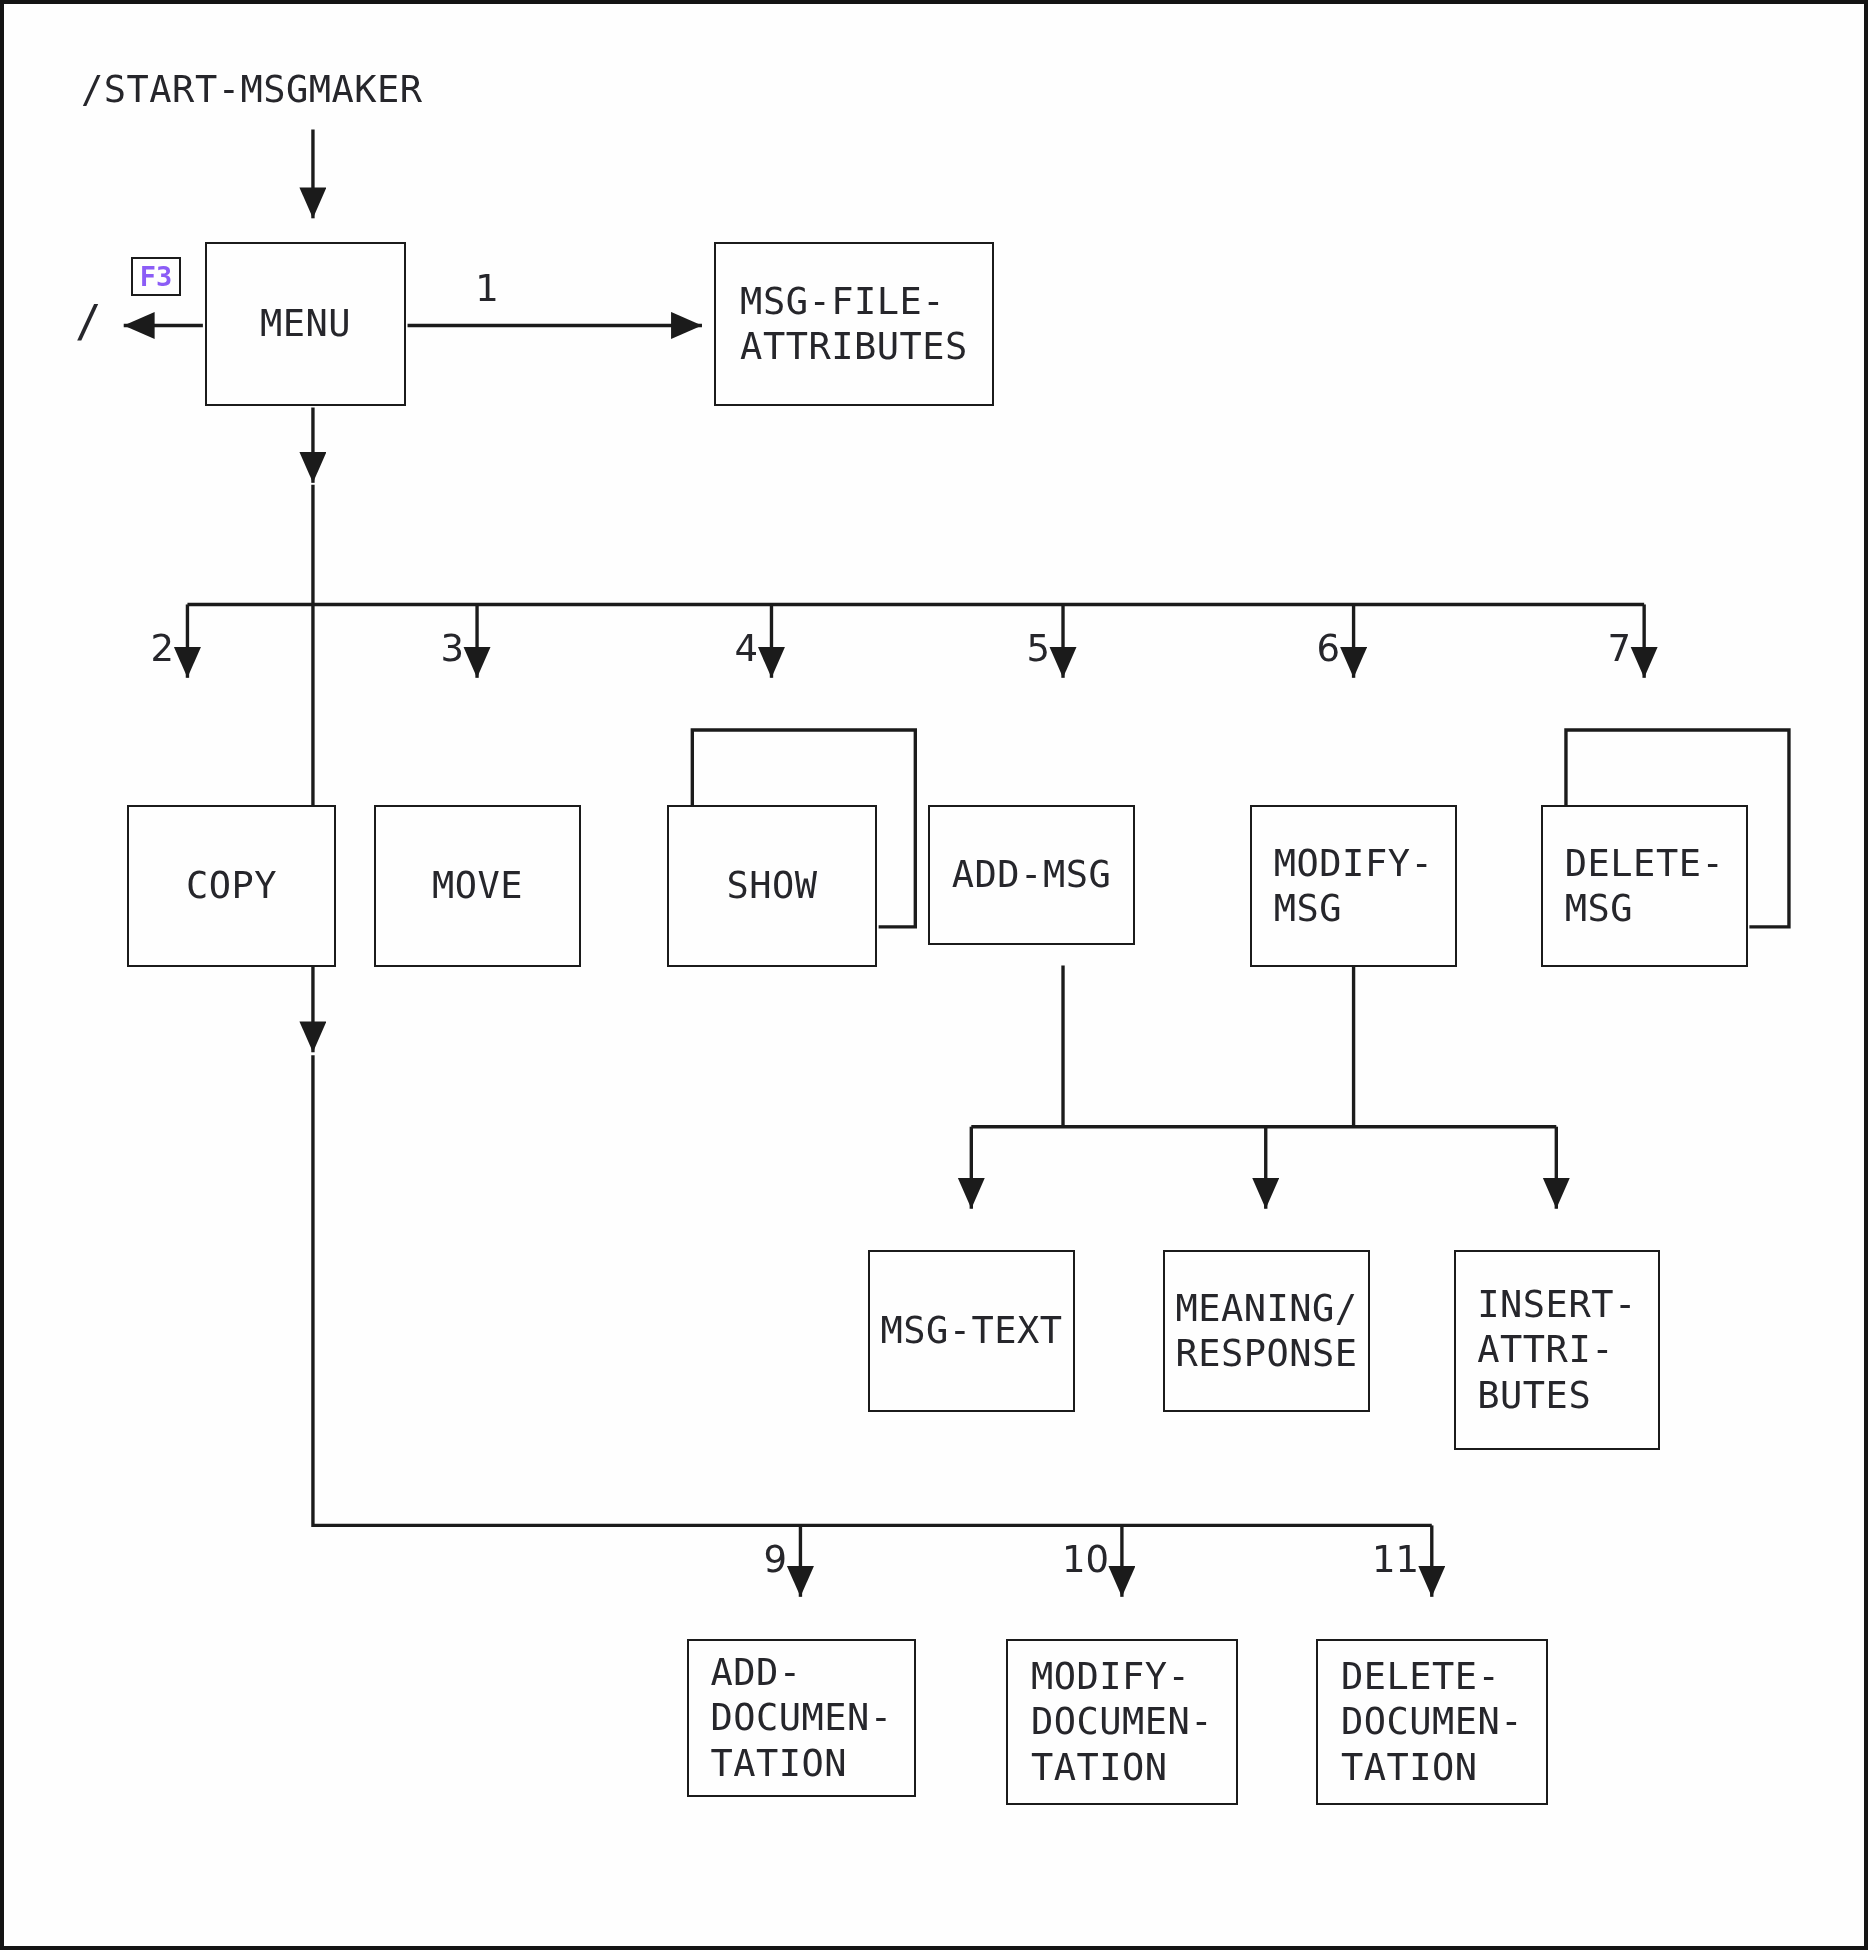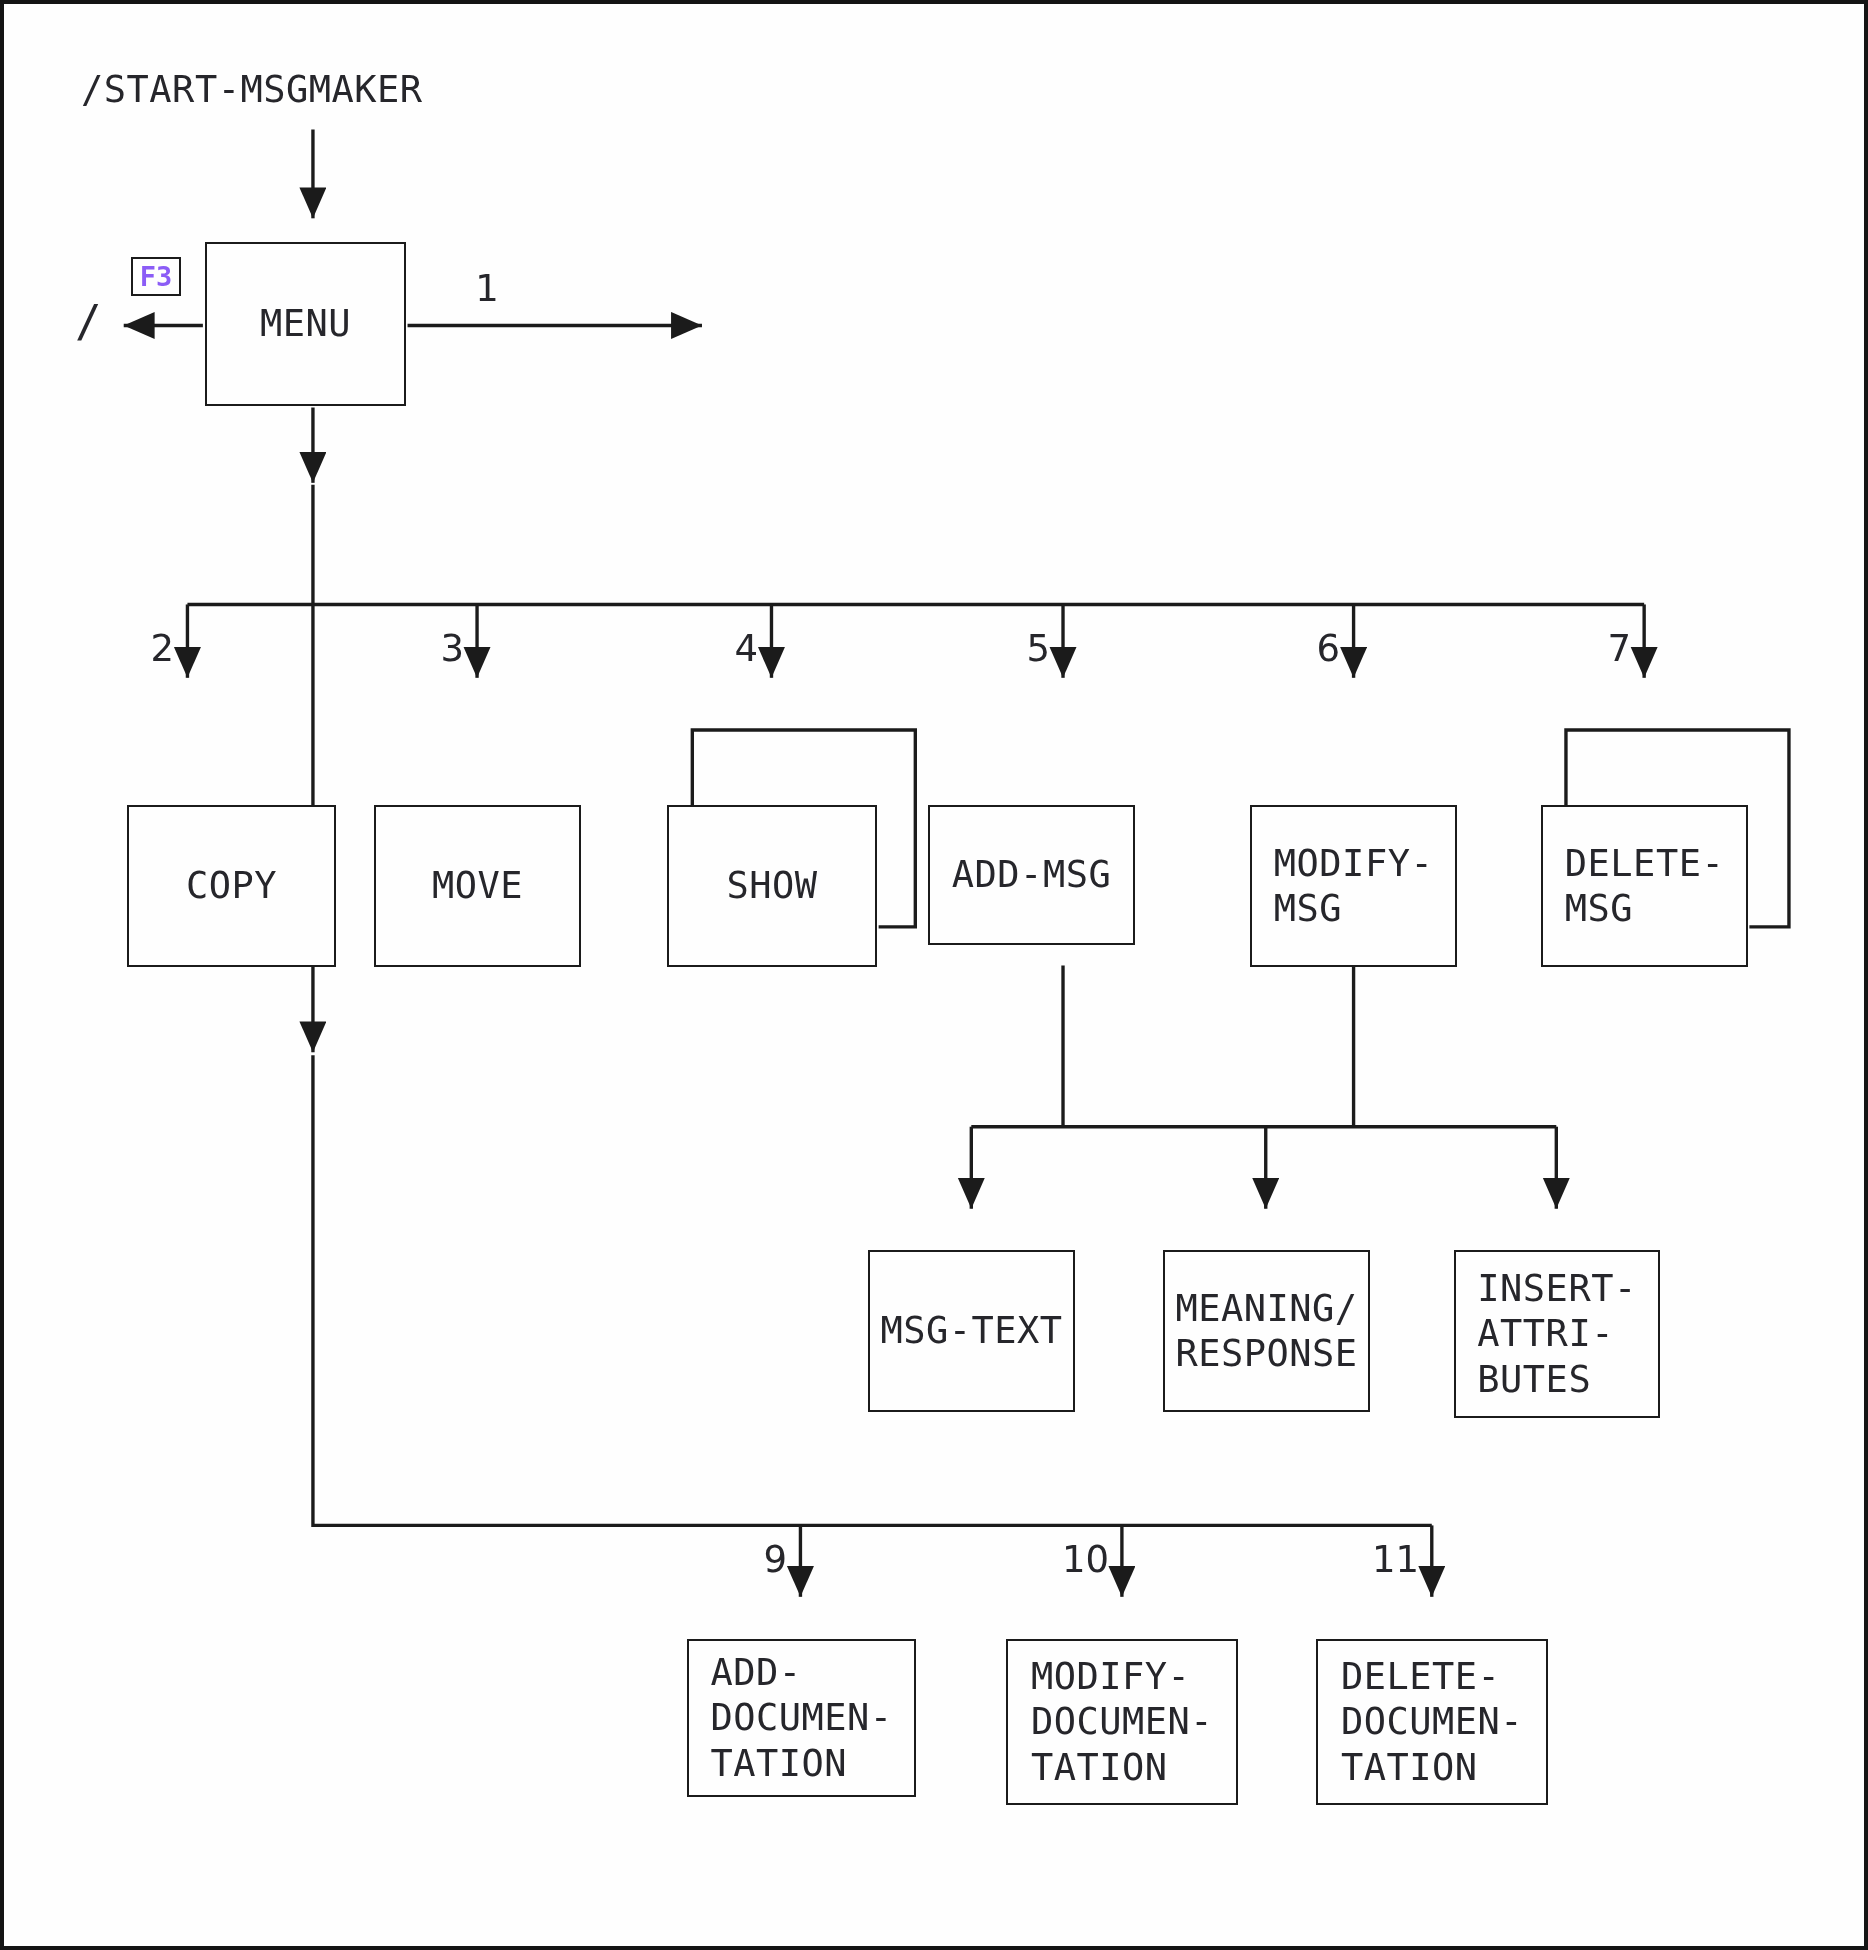--- a/index.html
+++ b/index.html
@@ -32,21 +32,21 @@
   .node.menu      { left: 201px;  top: 238px;  width: 201px; height: 164px; }
   .node.msgfile   { left: 710px;  top: 238px;  width: 280px; height: 164px; }
   .node.copy      { left: 79px;   top: 801px;  width: 209px; height: 162px; margin-left: 44px; }
   .node.move      { left: 370px;  top: 801px;  width: 207px; height: 162px; }
   .node.show      { left: 663px;  top: 801px;  width: 210px; height: 162px; }
   .node.addmsg    { left: 924px;  top: 801px;  width: 207px; height: 140px; }
   .node.modmsg    { left: 1246px; top: 801px;  width: 207px; height: 162px; }
   .node.delmsg    { left: 1537px; top: 801px;  width: 207px; height: 162px; }
   .node.msgtext   { left: 864px;  top: 1246px; width: 207px; height: 162px; }
   .node.meaning   { left: 1159px; top: 1246px; width: 207px; height: 162px; }
-  .node.insattr   { left: 1450px; top: 1246px; width: 206px; height: 168px; justify-content: center; }
+  .node.insattr   { left: 1450px; top: 1246px; width: 206px; height: 200px; justify-content: center; }
   .node.adddoc    { left: 683px;  top: 1635px; width: 229px; height: 158px; }
   .node.moddoc    { left: 1002px; top: 1635px; width: 232px; height: 166px; }
   .node.deldoc    { left: 1312px; top: 1635px; width: 232px; height: 166px; }
 
   .label {
     position: absolute;
     font: 37px/1.2 "DejaVu Sans Mono", monospace;
     color: #26262b;
     letter-spacing: 0.5px;
   }
@@ -129,20 +129,24 @@
   <div class="num n5">5</div>
   <div class="num n6">6</div>
   <div class="num n7">7</div>
   <div class="num n9">9</div>
   <div class="num n10">10</div>
   <div class="num n11">11</div>
 
   <div class="node menu">
     <span class="nl">MENU</span>
   </div>
+  <div class="node msgfile">
+    <span class="nl">MSG-FILE-
+ATTRIBUTES</span>
+  </div>
   <div class="node copy">
     <span class="nl">COPY</span>
   </div>
   <div class="node move">
     <span class="nl">MOVE</span>
   </div>
   <div class="node show">
     <span class="nl">SHOW</span>
   </div>
   <div class="node addmsg">

